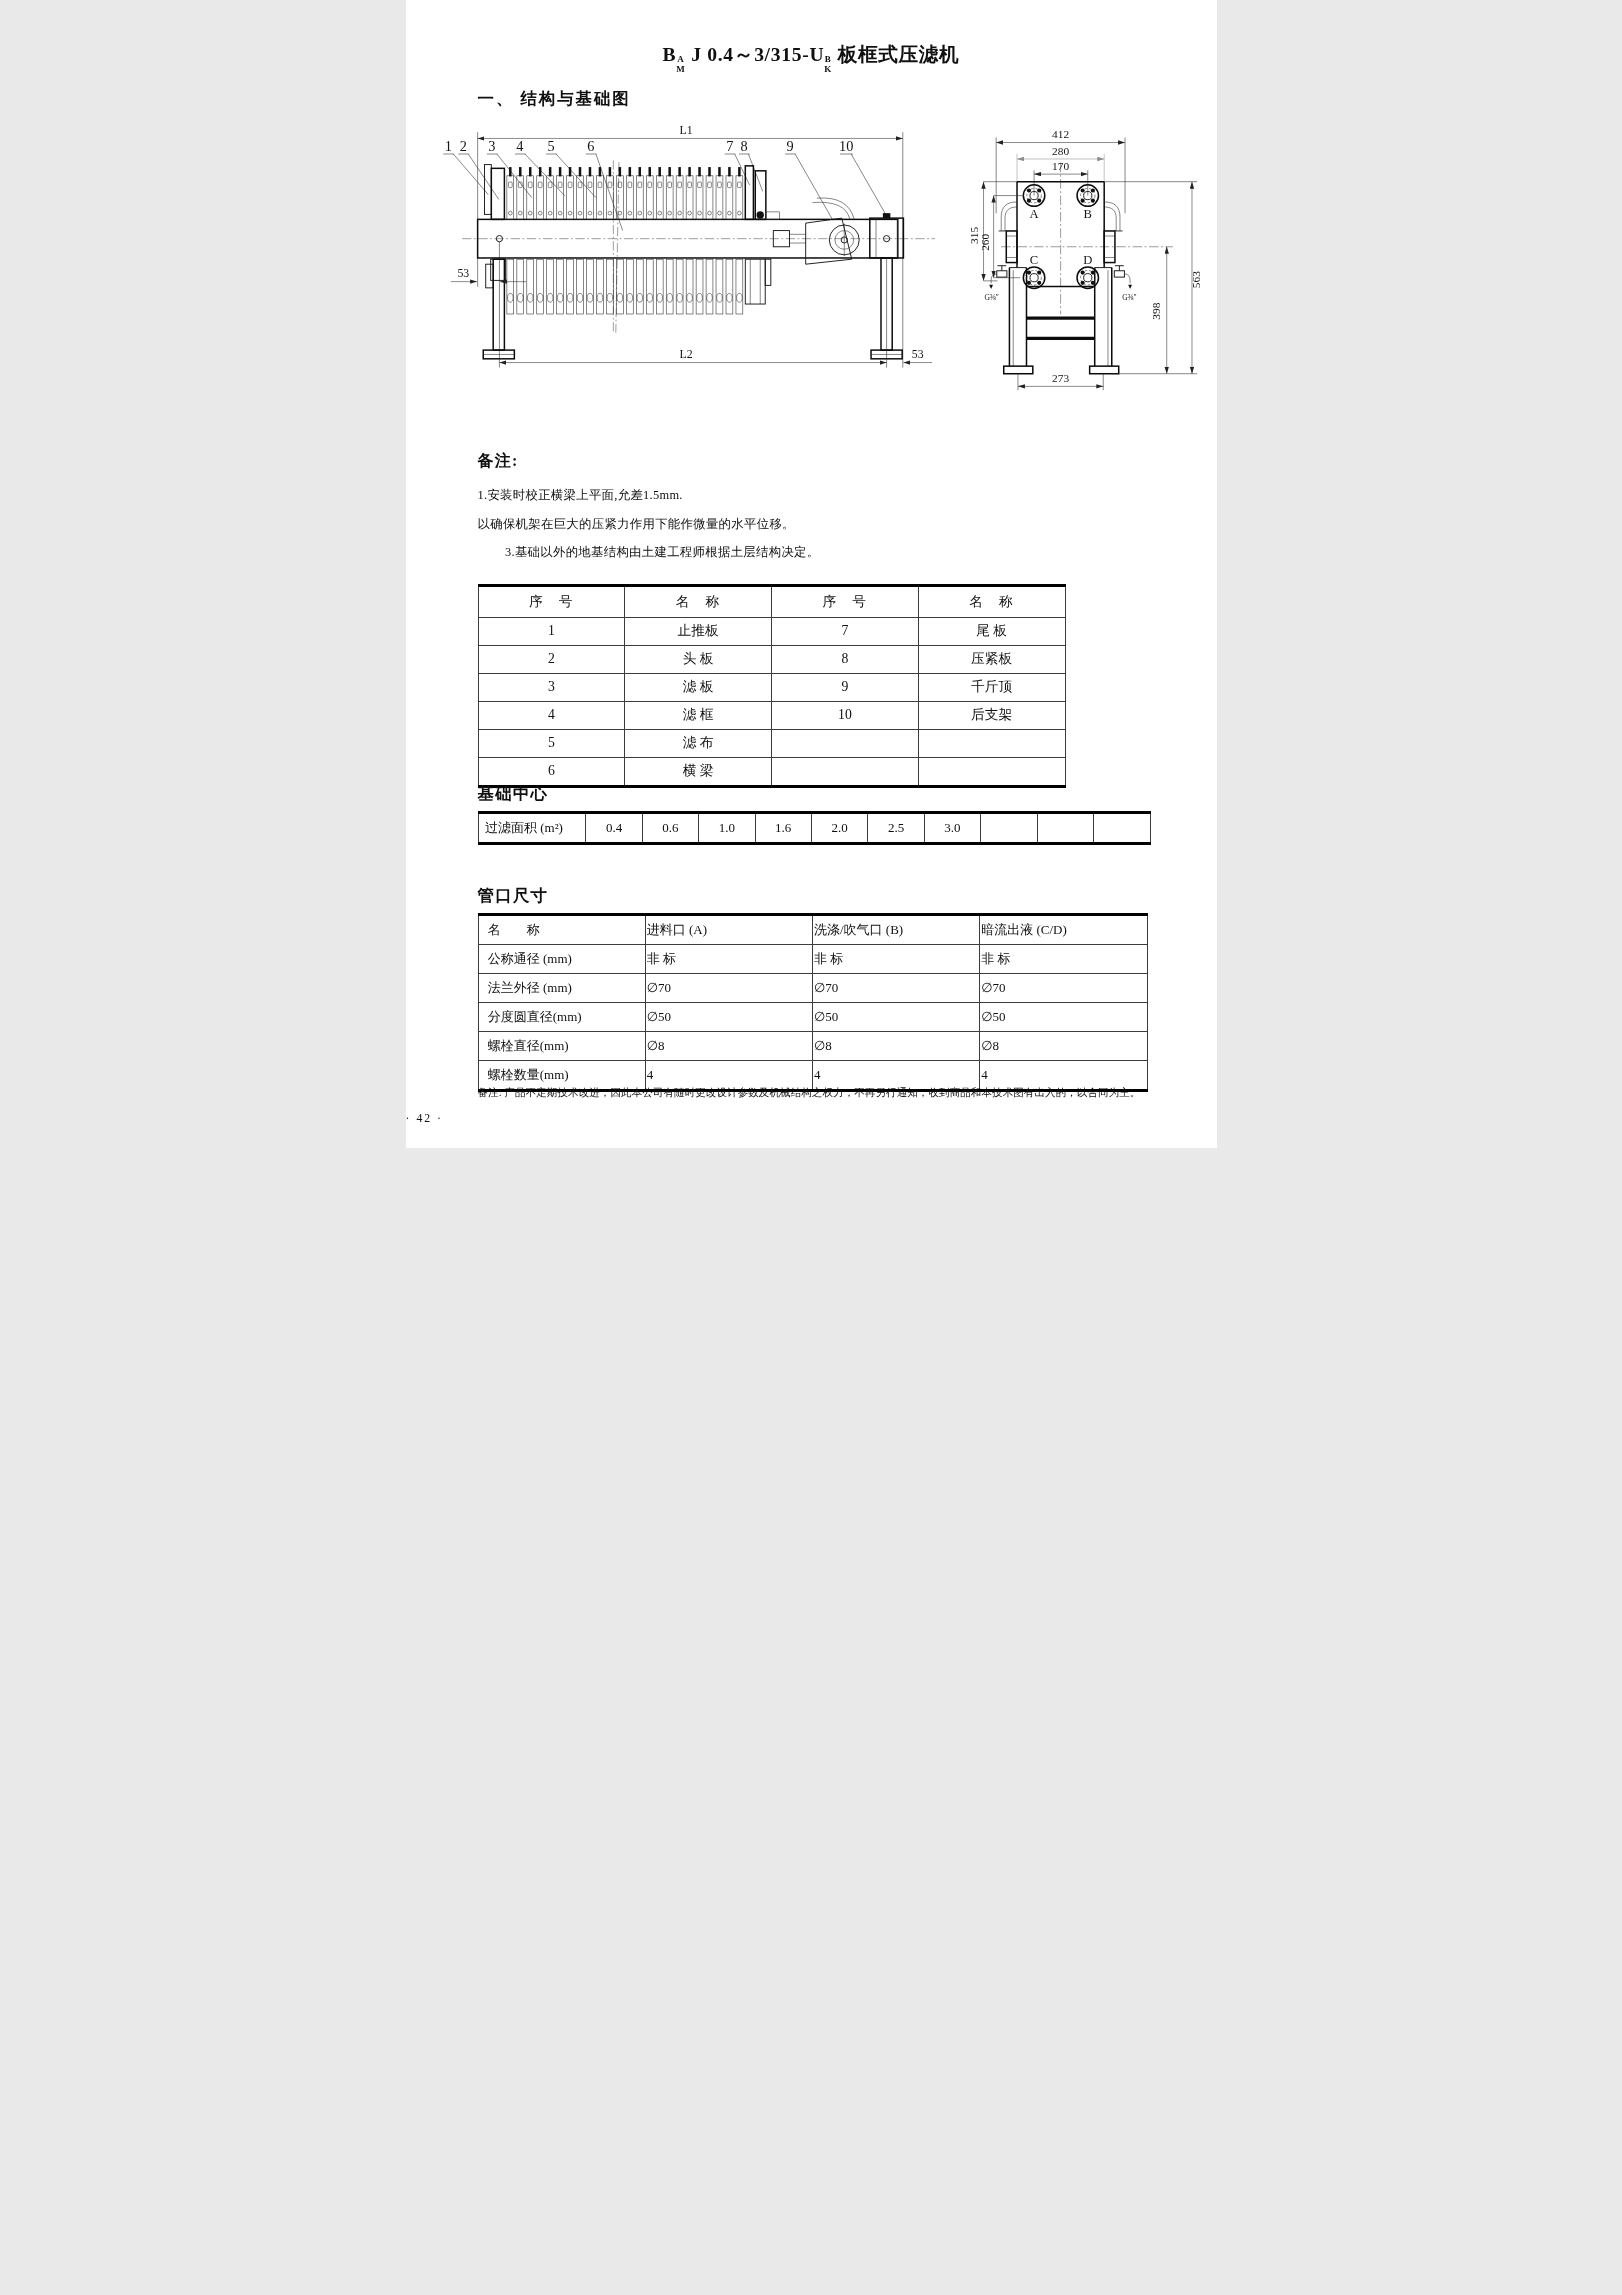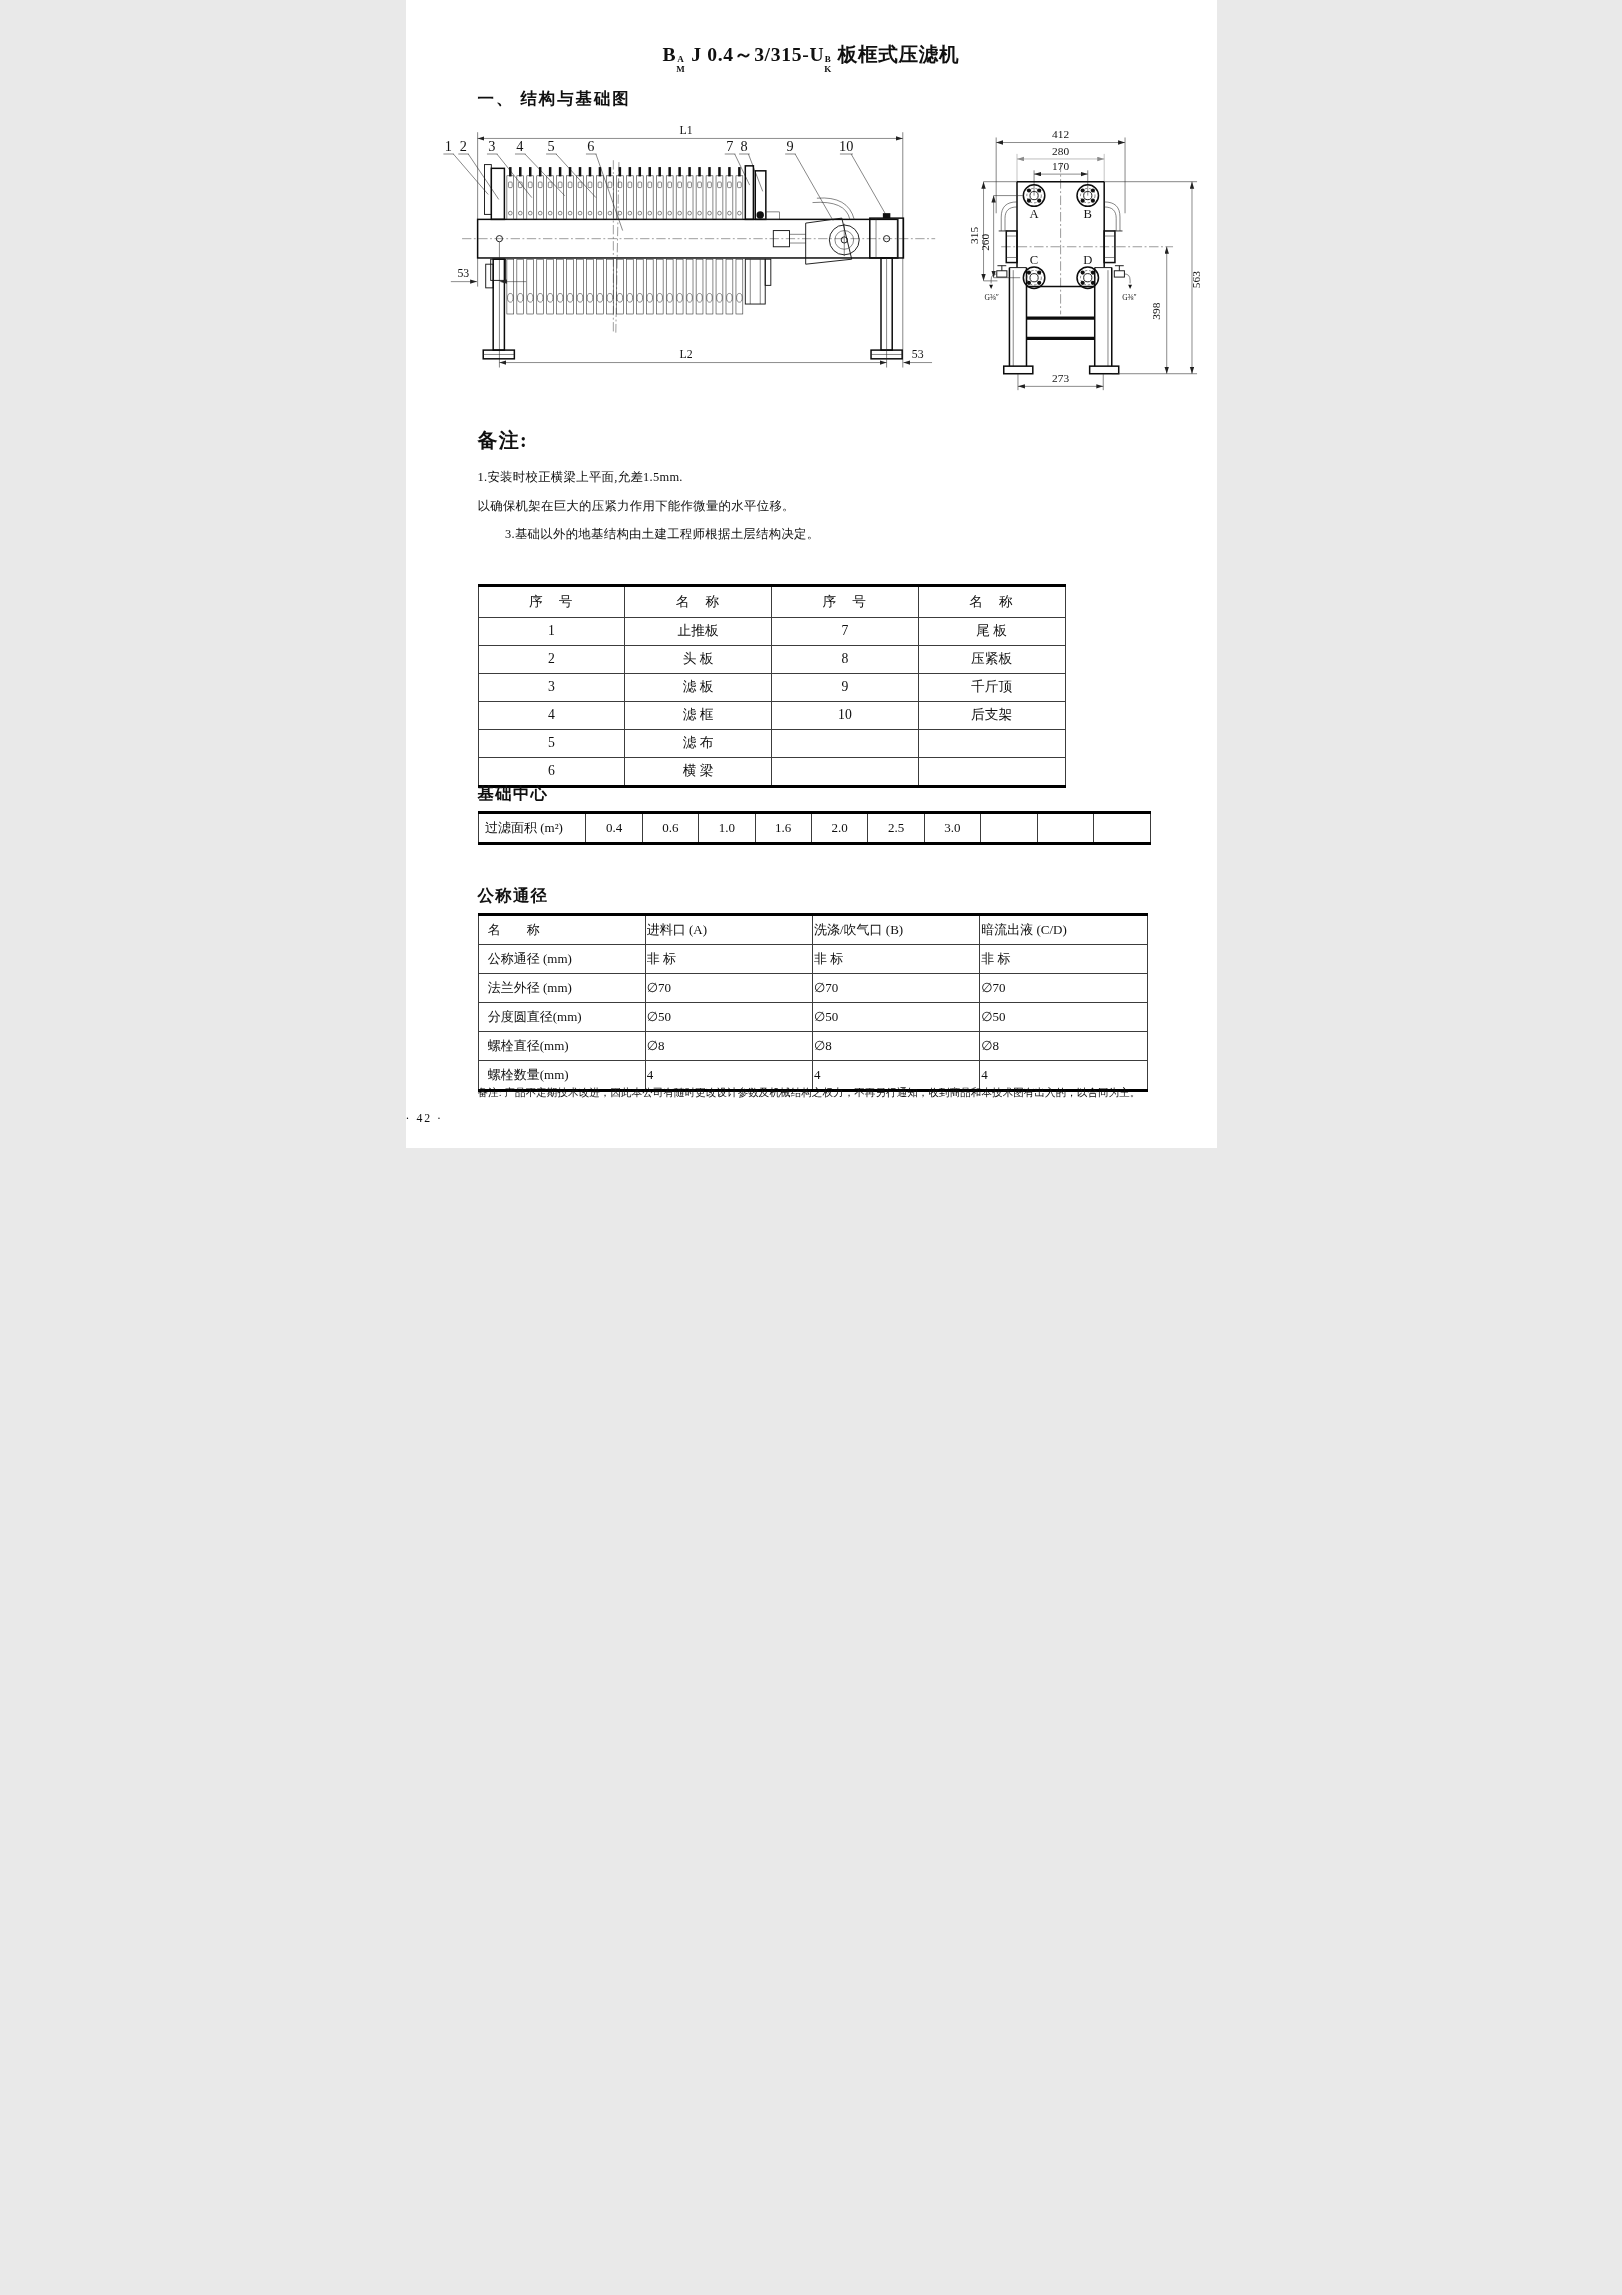--- a/index.html
+++ b/index.html
@@ -13,21 +13,21 @@
   .drawings{position:absolute;left:31px;top:118px;width:779px;height:281px;}
   .svg-side{position:absolute;left:0;top:7.9px;}
   .svg-front{position:absolute;left:520px;top:0;}
   svg text{font-family:"Liberation Serif","DejaVu Serif",serif;fill:#151515;}
   .tn{stroke:#2a2a2a;stroke-width:0.9;fill:none;}
   .md{stroke:#151515;stroke-width:1.5;fill:none;}
   .tk{stroke:#0c0c0c;stroke-width:2.4;fill:none;}
   .dm{stroke:#333;stroke-width:0.9;fill:none;}
   .cl{stroke:#3a3a3a;stroke-width:0.8;fill:none;stroke-dasharray:15 4 3 4;}
   .notes{position:absolute;left:72px;top:427px;width:694px;}
-  .notes-h{font-size:20px;font-weight:700;letter-spacing:1.3px;margin-bottom:9.2px;}
+  .notes-h{font-size:16px;font-weight:700;letter-spacing:1.3px;margin-bottom:9.2px;margin-top:24px;}
   .note-line{font-size:12.4px;line-height:2.3;white-space:nowrap;letter-spacing:0.3px;}
   .notes-list .note-line:nth-child(3){padding-left:27.5px;}
   table{border-collapse:collapse;table-layout:fixed;background:#fff;}
   .parts-table{position:absolute;left:72px;top:584px;width:588px;
                border-top:3.3px solid #000;border-bottom:3.3px solid #000;
                border-left:1.3px solid #000;border-right:1.3px solid #000;}
   .parts-table th,.parts-table td{border:0.7px solid #3c3c3c;text-align:center;
                font-size:13.7px;font-weight:400;}
   .parts-table th{height:27.5px;letter-spacing:1.3px;}
   .parts-table td{height:25px;}
@@ -578,21 +578,21 @@
           <td>2.0</td>
           <td>2.5</td>
           <td>3.0</td>
           <td></td>
           <td></td>
           <td></td>
         </tr>
       </tbody>
   </table>
 
-  <div class="pipe-h">公称通径</div>
+  <div class="pipe-h">管口尺寸</div>
   <table class="pipe-table">
     <colgroup>
         <col style="width:25%">
         <col style="width:25%">
         <col style="width:25%">
         <col style="width:25%">
       </colgroup>
     <thead>
       <tr>
 

